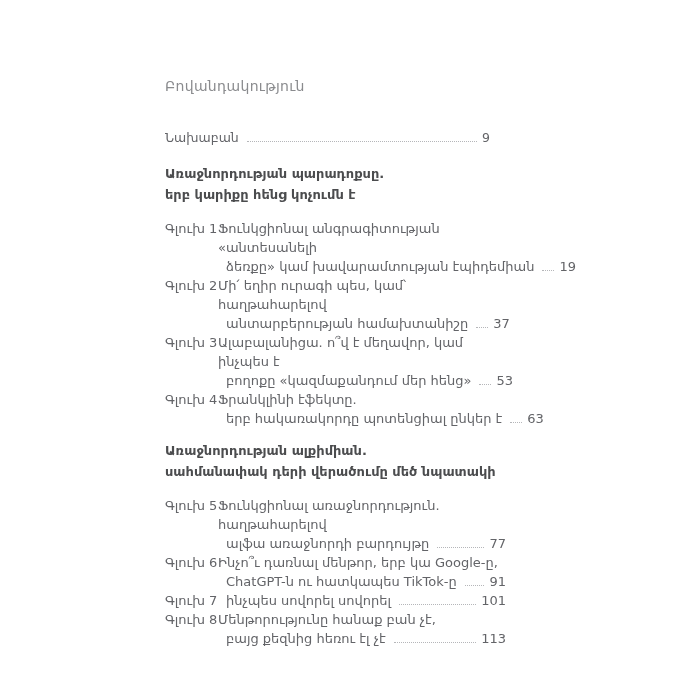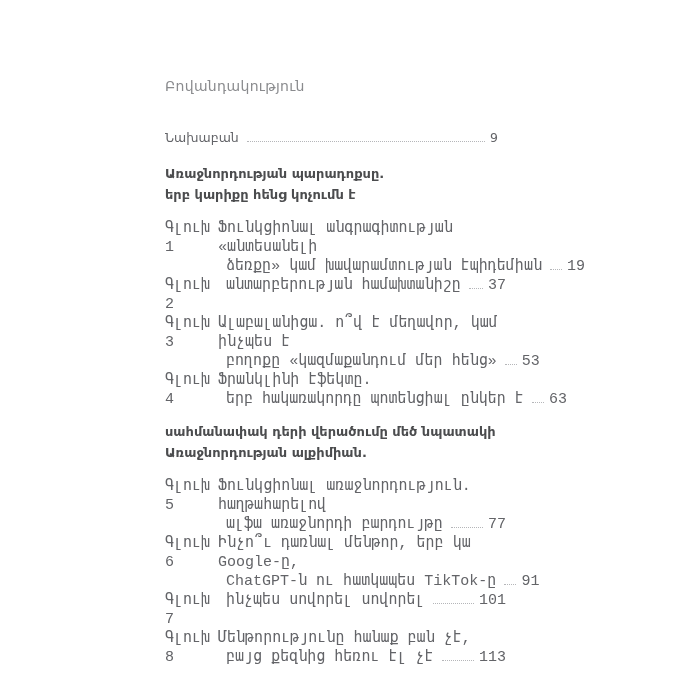--- a/index.html
+++ b/index.html
@@ -27,38 +27,37 @@
     letter-spacing: 0.3px;
     color: #8a8b8e;
     margin: 0 0 34px 0;
   }
   .preface-row {
     display: flex;
     align-items: baseline;
     font-size: 12.5px;
     line-height: 19px;
     color: #636468;
-    margin: 0 8px 16px 0;
+    margin: 0 16px 16px 0;
   }
   .section-heading {
     font-weight: bold;
     font-size: 13px;
     line-height: 21px;
     color: #4b4c4e;
     margin: 12px 0 14px 0;
   }
   .section + .section {
     margin-top: 10px;
   }
   .chapter {
     display: flex;
-    font-size: 15px;
+    font-size: 13px;
     line-height: 19px;
     color: #636468;
-    font-family: Liberation Mono, monospace;
   }
   .ch-label {
     flex: none;
     width: 53px;
   }
   .ch-body {
     flex: 1;
     min-width: 0;
   }
   .dotrow {
@@ -108,20 +107,21 @@
             <span class="entry-text">ձեռքը» կամ խավարամտության էպիդեմիան</span>
             <span class="leader"></span>
             <span class="pagenum">19</span>
           </div>
         </div>
       </div>
 
       <div class="chapter">
         <div class="ch-label">Գլուխ 2</div>
         <div class="ch-body">
+          <div>Մի՛ եղիր ուրագի պես, կամ՝ հաղթահարելով</div>
           <div class="dotrow">
             <span class="entry-text">անտարբերության համախտանիշը</span>
             <span class="leader"></span>
             <span class="pagenum">37</span>
           </div>
         </div>
       </div>
 
       <div class="chapter">
         <div class="ch-label">Գլուխ 3</div>
@@ -143,22 +143,22 @@
             <span class="entry-text">երբ հակառակորդը պոտենցիալ ընկեր է</span>
             <span class="leader"></span>
             <span class="pagenum">63</span>
           </div>
         </div>
       </div>
     </div>
 
     <div class="section">
       <div class="section-heading">
+        <div>Առաջնորդության ալքիմիան.</div>
         <div>սահմանափակ դերի վերածումը մեծ նպատակի</div>
-        <div>Առաջնորդության ալքիմիան.</div>
       </div>
 
       <div class="chapter">
         <div class="ch-label">Գլուխ 5</div>
         <div class="ch-body">
           <div>Ֆունկցիոնալ առաջնորդություն. հաղթահարելով</div>
           <div class="dotrow">
             <span class="entry-text">ալֆա առաջնորդի բարդույթը</span>
             <span class="leader"></span>
             <span class="pagenum">77</span>

